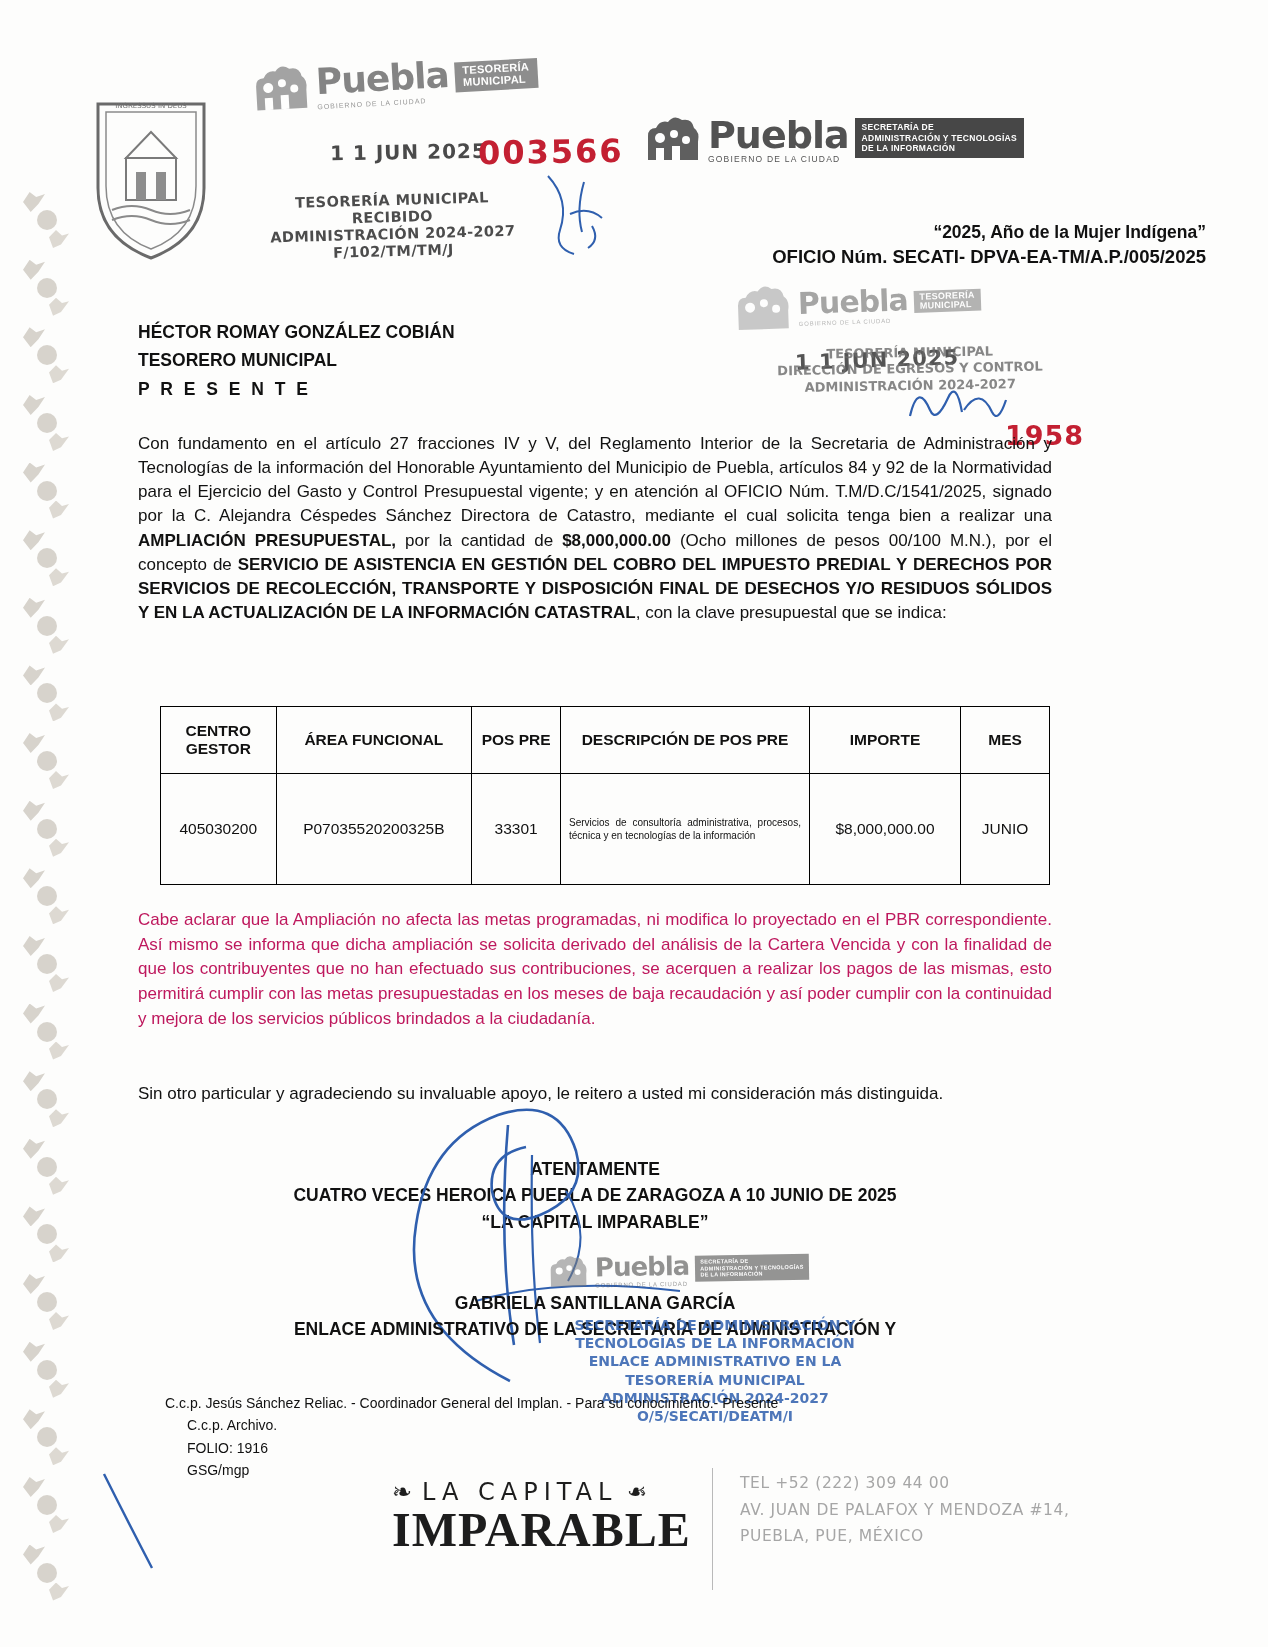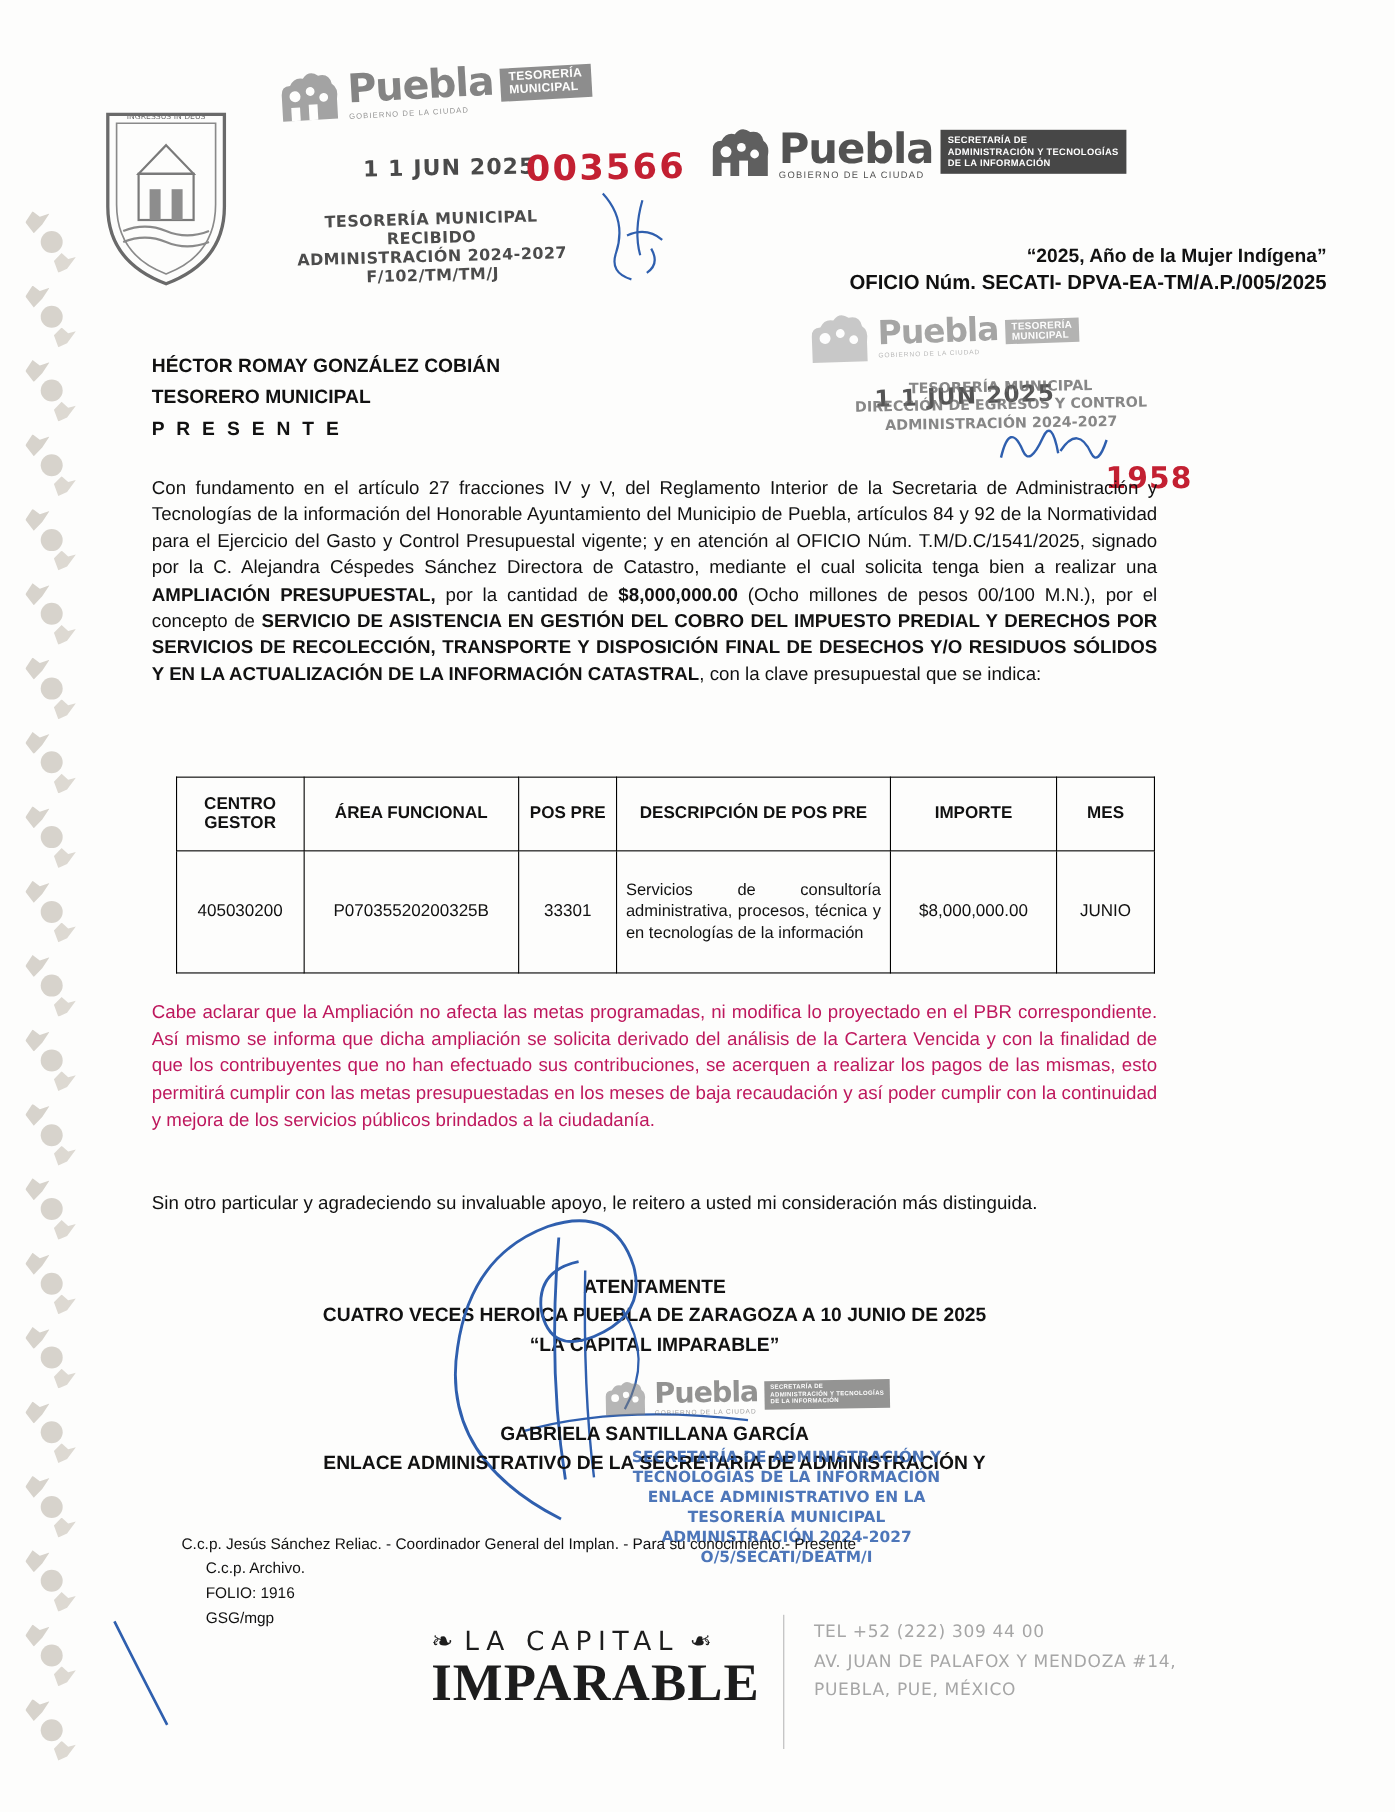--- a/index.html
+++ b/index.html
@@ -166,21 +166,21 @@
   th,td{
     border:1px solid #000;
     font-size:15.5px;
     padding:5px 6px;
     text-align:center;
     vertical-align:middle;
     color:#111;
   }
   th{font-weight:bold;line-height:1.15;height:56px;}
   td{height:98px;}
-  td.desc{text-align:justify;font-size:15px;line-height:1.3;padding:6px 8px;}
+  td.desc{text-align:justify;font-size:10px;line-height:1.3;padding:6px 8px;}
 
   .body-text2{
     position:absolute;left:138px;top:908px;width:914px;
     font-size:17px;line-height:1.45;text-align:justify;color:#be185d;
   }
   .body-text3{
     position:absolute;left:138px;top:1082px;width:914px;
     font-size:17px;line-height:1.45;text-align:justify;color:#111;
   }
 

